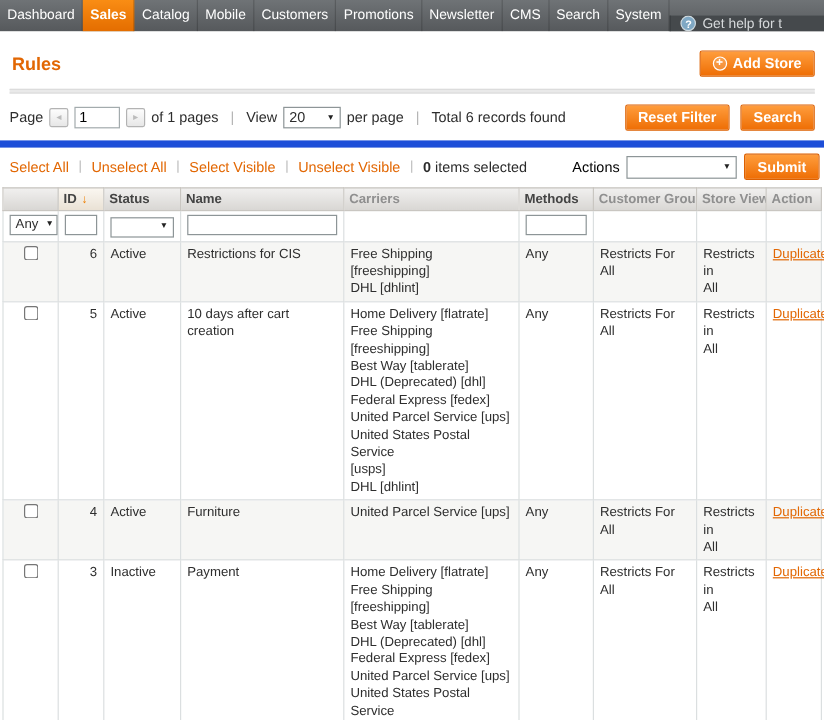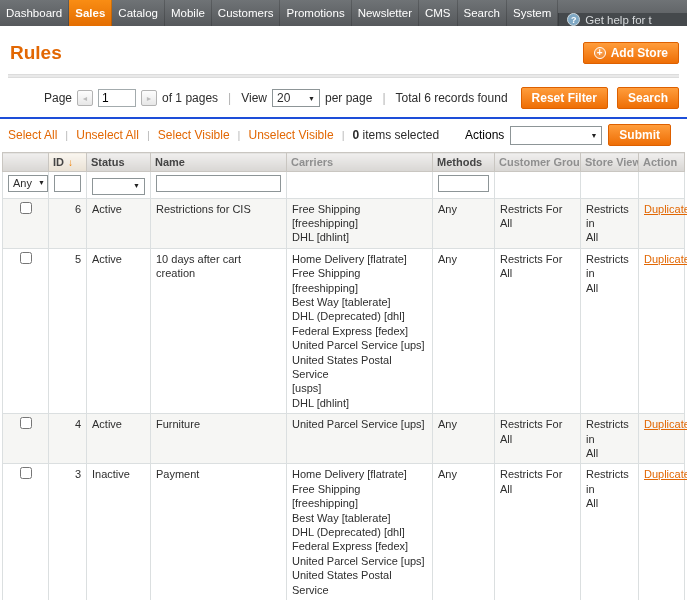--- a/index.html
+++ b/index.html
@@ -16,50 +16,50 @@
   .nav-help { flex: 1; min-width: 80px; background: #45494c; display: flex; align-items: center;
               gap: 5px; padding-left: 8px; overflow: hidden; white-space: nowrap;
               border-left: 1px solid #3a3d40; color: #d7dadc; font-size: 11.5px; }
   .help-icon { width: 13px; height: 13px; min-width: 13px; border-radius: 50%;
                background: #7fa8c4; border: 1px solid #cfd9de; color: #fff; font-size: 9px;
                font-weight: bold; display: inline-flex; align-items: center; justify-content: center; }
 
   
   .page-header { display: flex; justify-content: space-between; align-items: center;
                  padding: 16px 8px 10px 10px; }
-  .page-title { color: #e26703; font-size: 19px; font-weight: bold; }
+  .page-title { color: #e26703; font-size: 15px; font-weight: bold; }
   .btn { background: linear-gradient(#ff9d3c, #ee6e05); border: 1px solid #dd6000;
          color: #fff; font-weight: bold; font-size: 12px; padding: 3px 10px;
          border-radius: 2px; cursor: pointer; font-family: "Liberation Sans", sans-serif;
          display: inline-flex; align-items: center; gap: 5px; }
   .plus-icon { width: 12px; height: 12px; border-radius: 50%; border: 1px solid #fff;
                background: rgba(255,255,255,0.15); display: inline-flex; align-items: center;
                justify-content: center; font-size: 10px; line-height: 10px; font-weight: bold; }
   .divider { height: 4px; background: #e9e9e9; border-top: 1px solid #dcdcdc;
              border-bottom: 1px solid #dcdcdc; margin: 0 8px; }
 
   
   .toolbar { display: flex; justify-content: space-between; align-items: center;
-             padding: 9px 8px 8px 8px; font-size: 12px; color: #2d2d2d; margin-left: 36px; }
+             padding: 9px 8px 8px 8px; font-size: 12px; color: #2d2d2d; }
   .pager-left { display: flex; align-items: center; gap: 5px; white-space: nowrap; }
   .pg-btn { width: 16px; height: 16px; border: 1px solid #b3b3b3; border-radius: 2px;
             background: linear-gradient(#fdfdfd, #e7e7e7); color: #bcbcbc; font-size: 7px;
             display: inline-flex; align-items: center; justify-content: center; cursor: default; }
   .page-input { width: 38px; height: 18px; border: 1px solid #a3abad; font-size: 12px;
                 padding: 0 3px; font-family: "Liberation Sans", sans-serif; }
   .sep { color: #b3b3b3; margin: 0 5px; }
   .select { background: #fff; border: 1px solid #8d9597; height: 18px; display: inline-flex;
             align-items: center; justify-content: space-between; padding: 0 4px; cursor: pointer; }
   .arr { font-size: 7px; color: #222; margin-left: 6px; }
   .s-view { width: 48px; }
   .pager-right { display: flex; gap: 9px; }
 
   
   .massaction { display: flex; justify-content: space-between; align-items: center;
-                border-top: 2px solid #1d4ed8; padding: 5px 16px 6px 8px; font-size: 12px; }
+                border-top: 6px solid #1d4ed8; padding: 5px 4px 6px 8px; font-size: 12px; }
   .ma-left { display: flex; align-items: center; white-space: nowrap; color: #2b2b2b; }
   .lnk { color: #e26703; cursor: pointer; text-decoration: none; }
   .ma-sep { color: #b9b9b9; margin: 0 8px; font-size: 11px; }
   .ma-right { display: flex; align-items: center; gap: 6px; }
   .s-actions { width: 92px; height: 19px; }
 
   
   .grid { width: calc(100% - 4px); margin: 0 2px; border-collapse: collapse;
           table-layout: fixed; font-size: 11px; }
   .grid th, .grid td { border: 1px solid #dbdfe0; vertical-align: top; }

